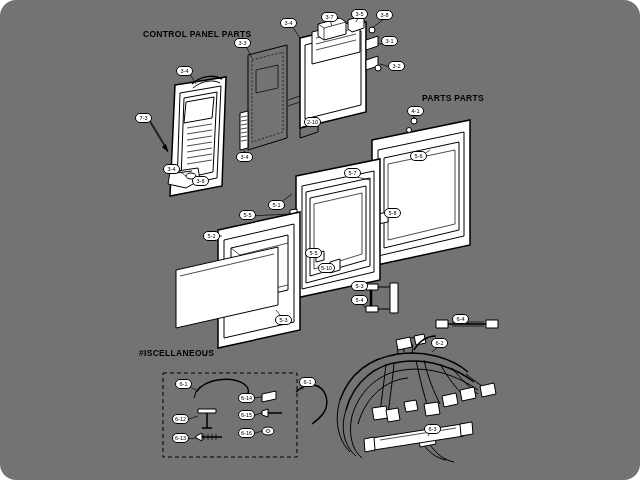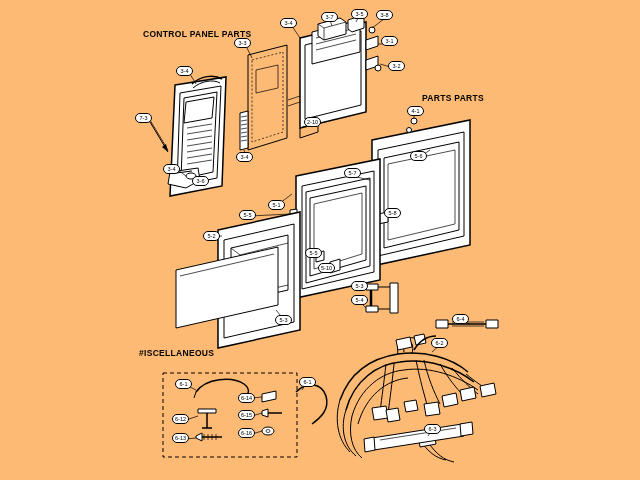--- a/index.html
+++ b/index.html
@@ -1,17 +1,17 @@
 <!DOCTYPE html>
 <html><head>
 <meta charset="utf-8">
 <style>
   html,body{margin:0;padding:0;background:#ffffff;}
   body{width:640px;height:480px;overflow:hidden;font-family:"Liberation Sans",sans-serif;}
-  #stage{position:relative;width:640px;height:480px;background:#fdba74;}
+  #stage{position:relative;width:640px;height:480px;background:#737373;border-radius:16px;}
   .section-title{position:absolute;font-size:8.5px;font-weight:bold;color:#000;letter-spacing:.3px;white-space:nowrap;}
   .callout{position:absolute;font-size:5.5px;color:#000;background:#fff;border:1px solid #000;border-radius:7px;
            padding:0 2px;line-height:8px;height:8px;min-width:11px;text-align:center;white-space:nowrap;
            display:flex;align-items:center;justify-content:center;}
   svg.art{position:absolute;left:0;top:0;width:640px;height:480px;overflow:visible;}
   .ln{stroke:#000;fill:none;}
   .w1{stroke-width:1;}
   .w15{stroke-width:1.5;}
   .w05{stroke-width:.7;}
   .fillw{fill:#ffffff;}

